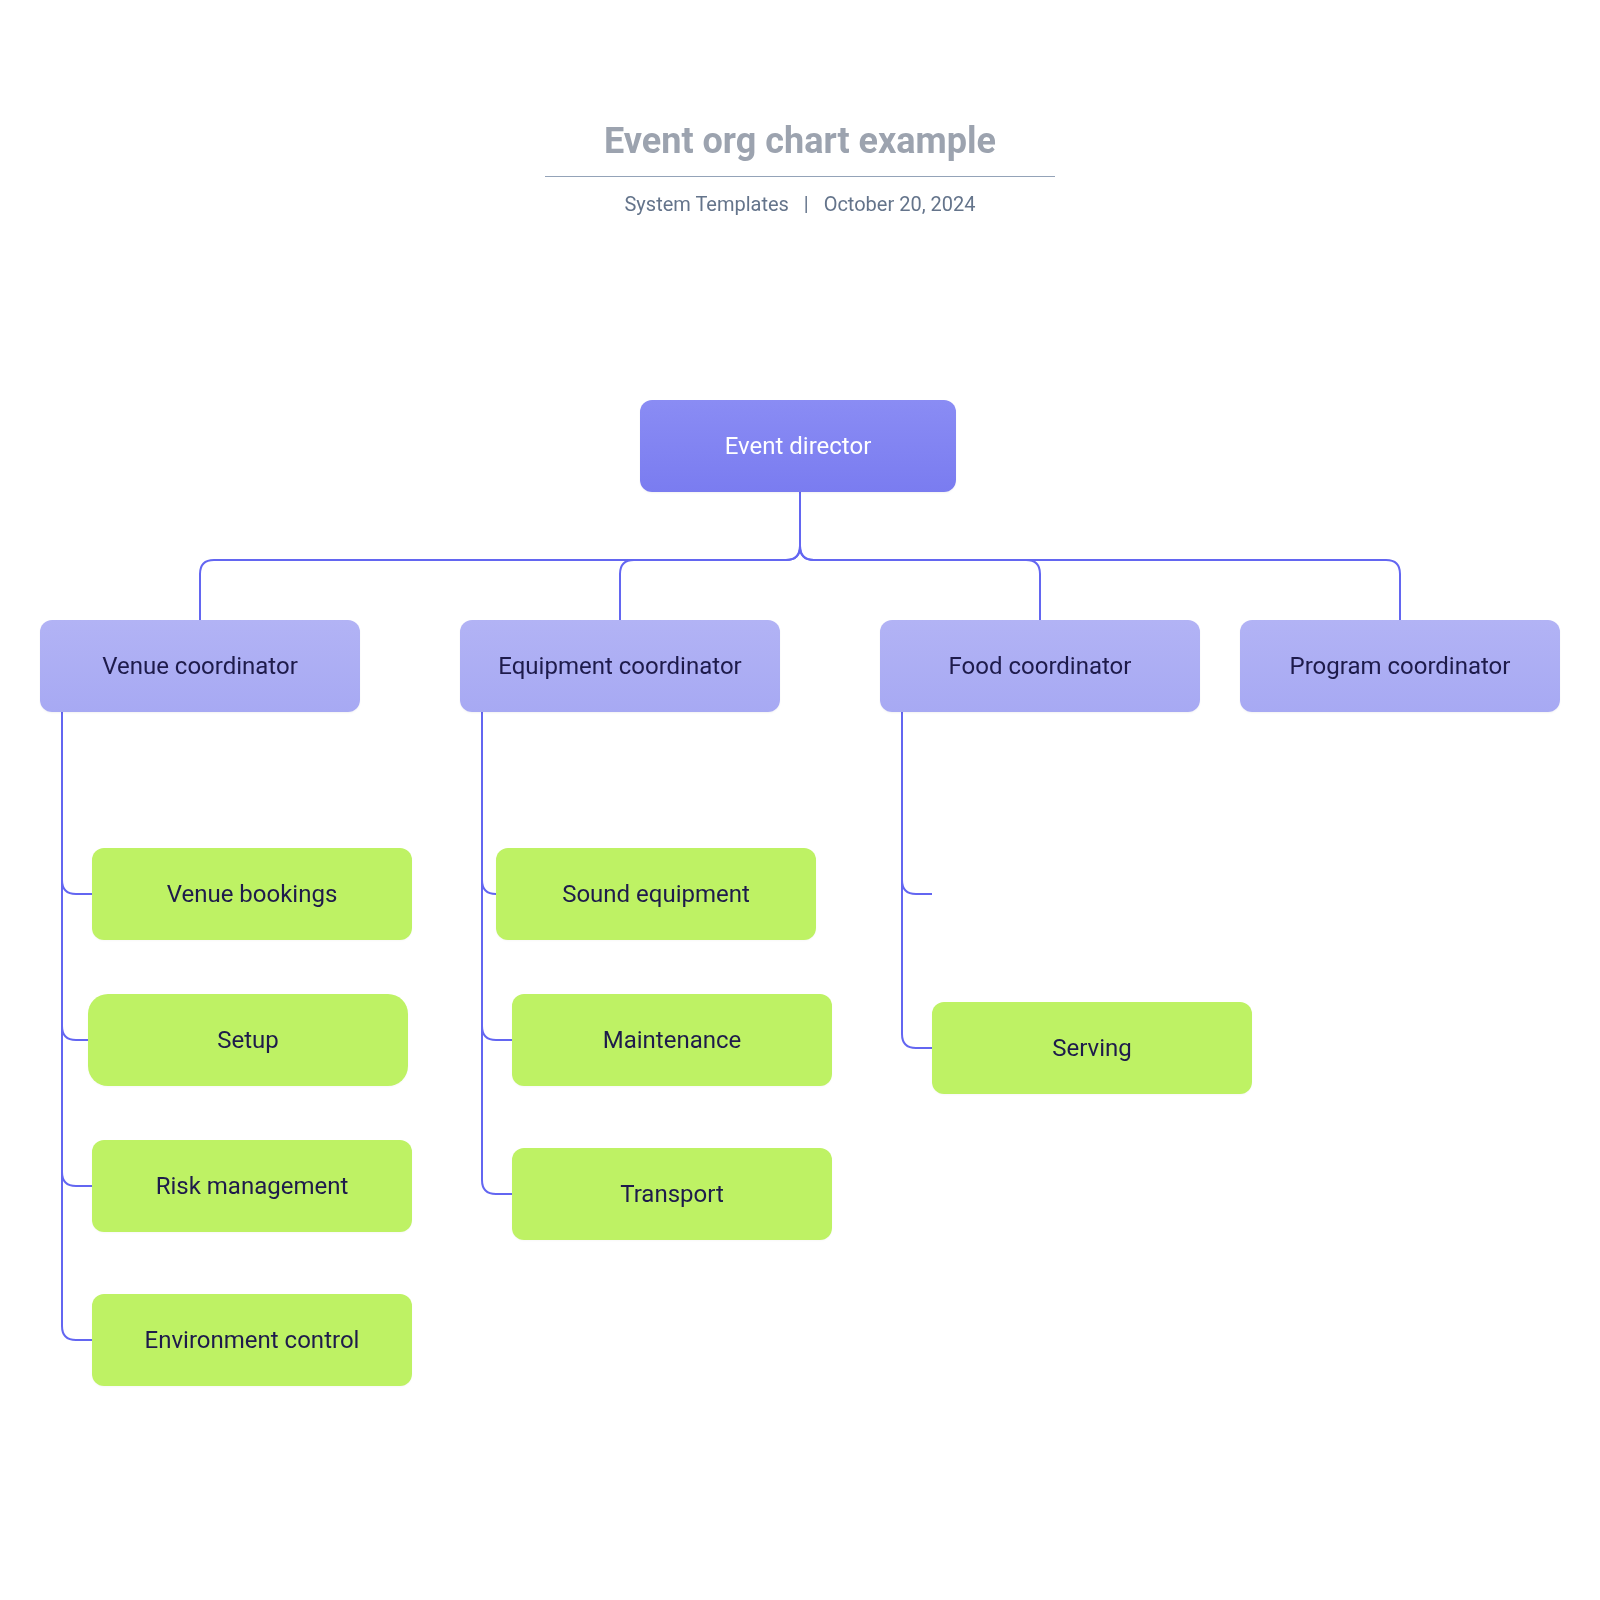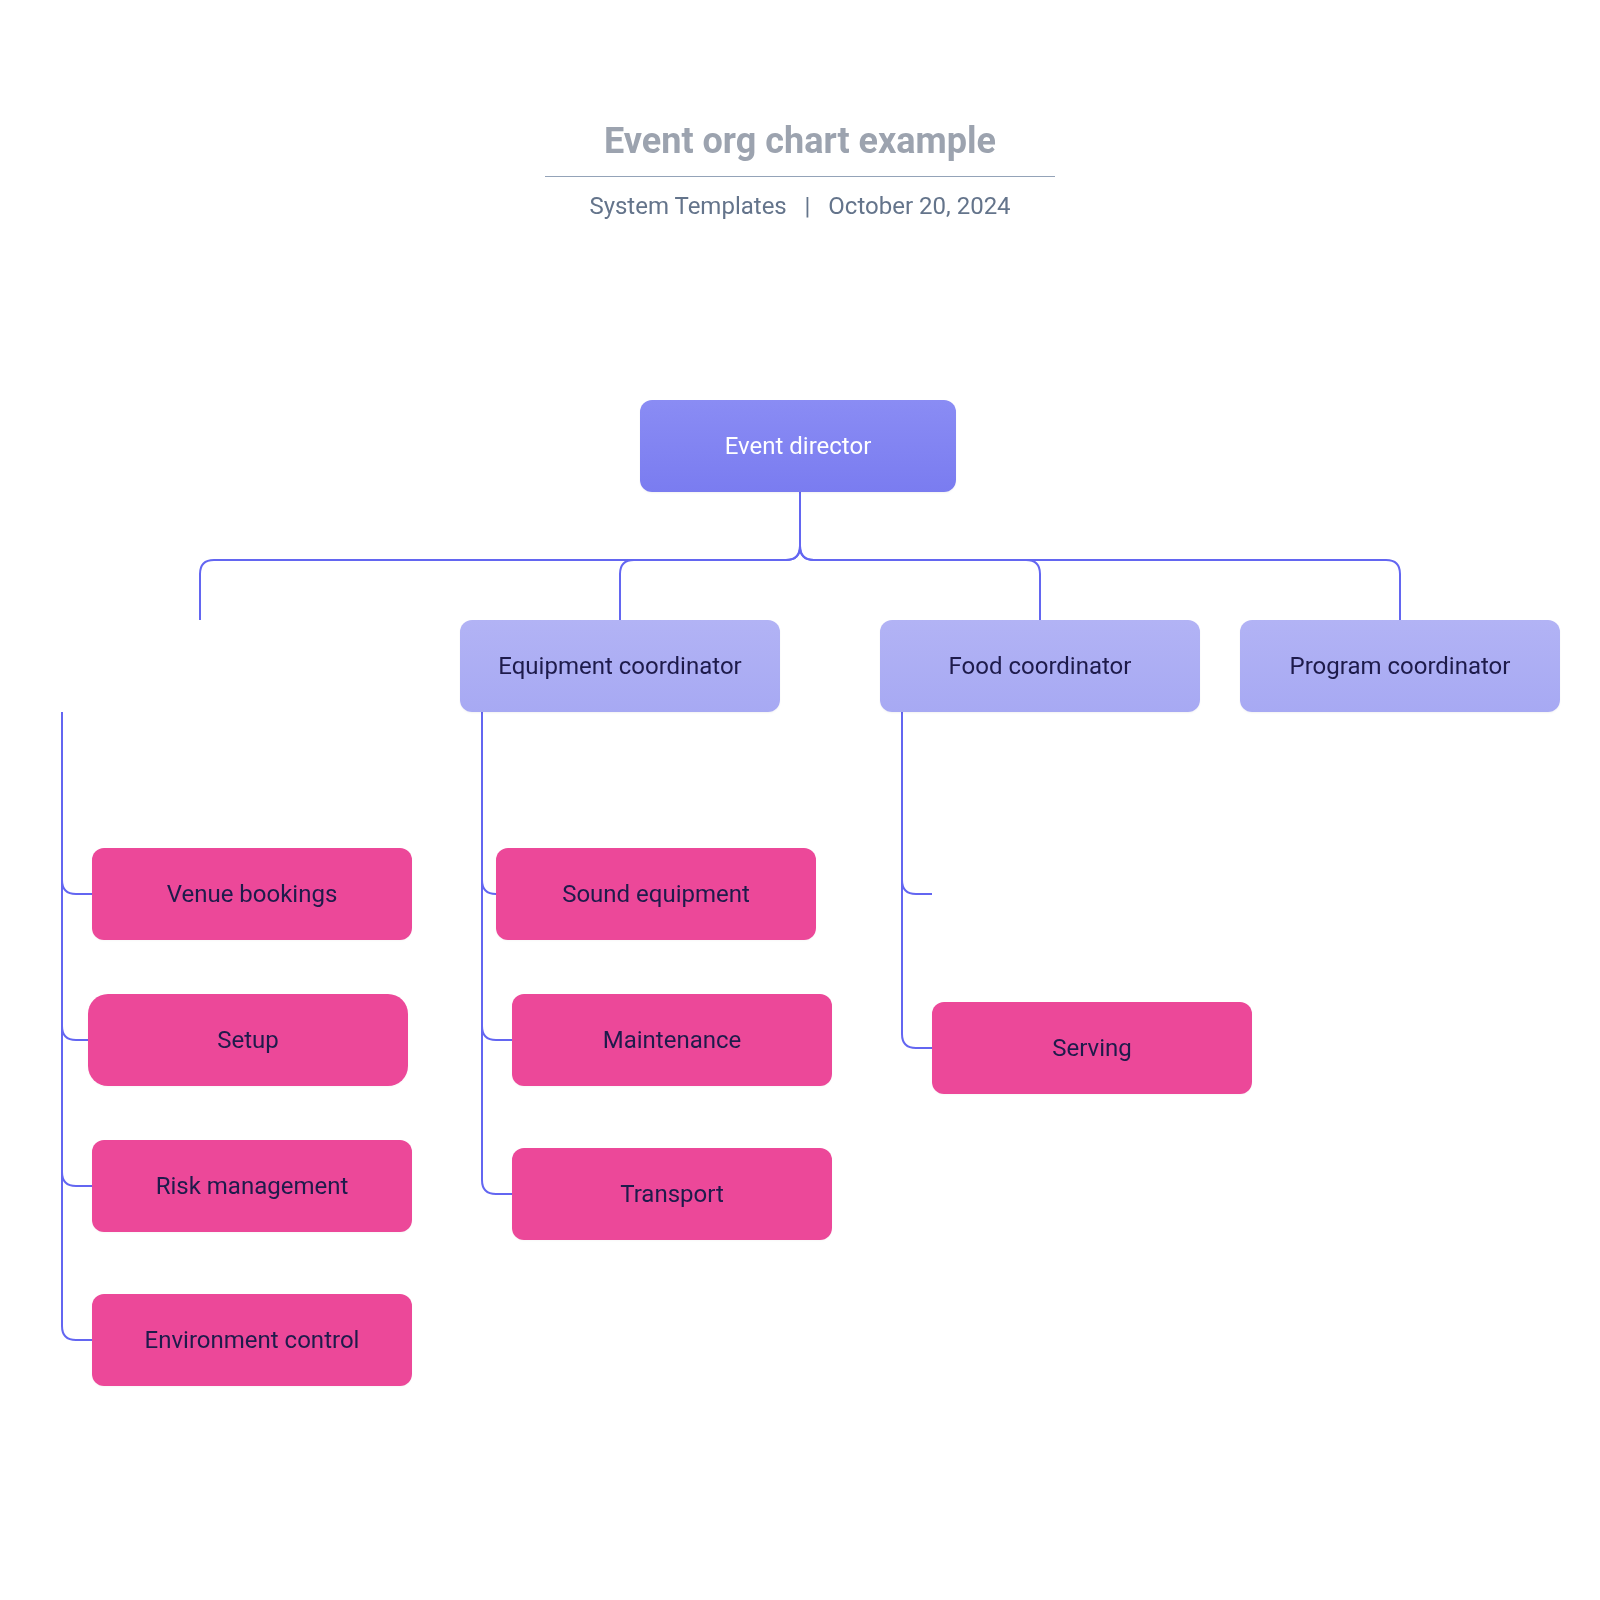--- a/index.html
+++ b/index.html
@@ -32,21 +32,21 @@
     position: absolute;
     top: 176px;
     left: 50%;
     transform: translateX(-50%);
     width: 510px;
     height: 1px;
     background: #94a3b8;
   }
   .subtitle {
     top: 192px;
-    font-size: 24px;
+    font-size: 20px;
     color: #64748b;
   }
   .node {
     position: absolute;
     display: flex;
     align-items: center;
     justify-content: center;
     text-align: center;
     border-radius: 12px;
     box-sizing: border-box;
@@ -64,21 +64,21 @@
     width: 320px;
     height: 92px;
     background: linear-gradient(180deg, #b2b3f5 0%, #a7a9f3 100%);
     color: #1e1b4b;
     font-size: 24px;
     box-shadow: 0 1px 2px rgba(0,0,0,0.05);
   }
   .leaf-node {
     width: 320px;
     height: 92px;
-    background: #ec4899;
+    background: #bef264;
     color: #1e1b4b;
     font-size: 24px;
     box-shadow: 0 1px 2px rgba(0,0,0,0.03);
   }
   svg.connectors {
     position: absolute;
     left: 0;
     top: 0;
     width: 1600px;
     height: 1600px;
@@ -122,20 +122,23 @@
     <path d="M 482 1026 Q 482 1040 496 1040 L 512 1040"></path>
 
     <path d="M 902 712 L 902 1034 Q 902 1048 916 1048 L 932 1048"></path>
     <path d="M 902 880 Q 902 894 916 894 L 932 894"></path>
   </svg>
 
   <div class="node root-node" style="left:640px; top:400px;">
     <span>Event director</span>
   </div>
 
+  <div class="node branch-node" style="left:40px; top:620px;">
+    <span>Venue coordinator</span>
+  </div>
   <div class="node branch-node" style="left:460px; top:620px;">
     <span>Equipment coordinator</span>
   </div>
   <div class="node branch-node" style="left:880px; top:620px;">
     <span>Food coordinator</span>
   </div>
   <div class="node branch-node" style="left:1240px; top:620px;">
     <span>Program coordinator</span>
   </div>
 

